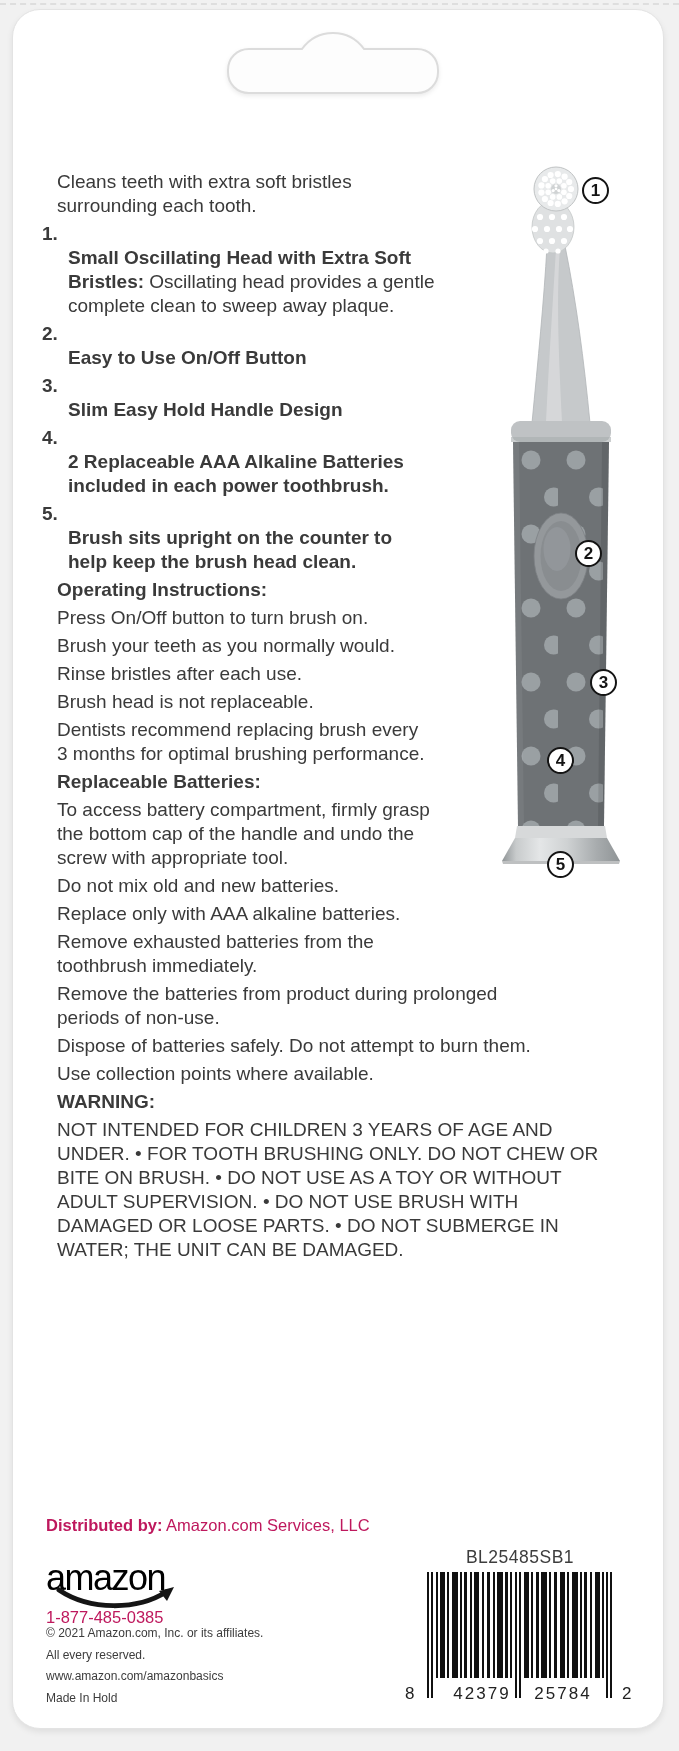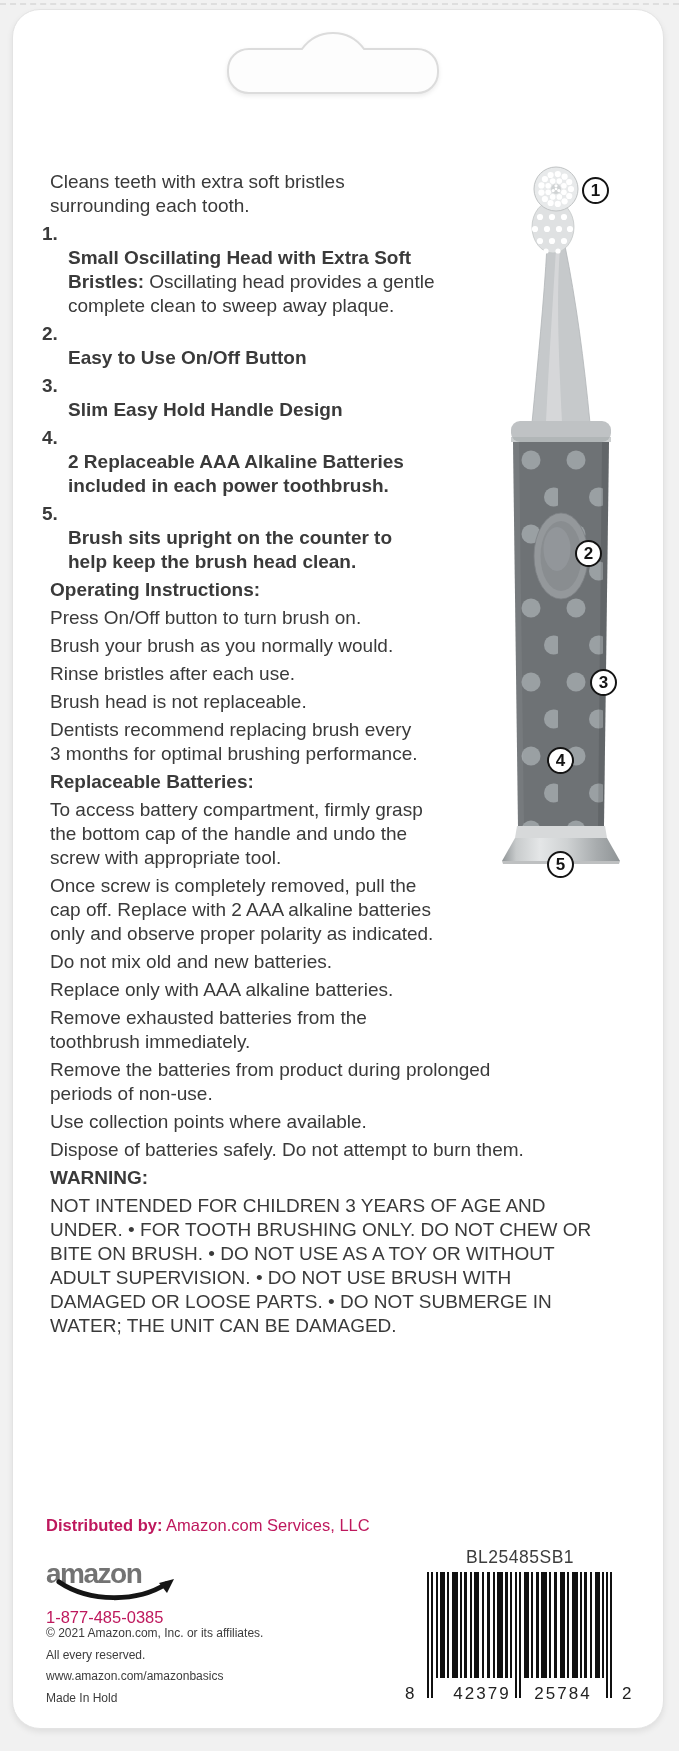--- a/index.html
+++ b/index.html
@@ -17,21 +17,21 @@
     position:absolute; left:12px; top:9px; width:650px; height:1718px;
     background:#ffffff; border:1px solid #e3e3e3; border-radius:28px;
     box-shadow:0 3px 6px rgba(0,0,0,0.08);
   }
   .hang-tab { position:absolute; left:226px; top:31px;
     filter:drop-shadow(0 2px 2px rgba(0,0,0,0.08)); }
 
   
   .text-col { position:absolute; left:42px; top:170px; width:622px;
     font-size:19px; line-height:24px; }
-  .text-col p { margin:0 0 4px 8px; white-space:pre-line; }
+  .text-col p { margin:0 0 4px 15px; white-space:pre-line; }
   .intro { margin-bottom:3px; }
   .li { position:relative; padding-left:26px; margin:0 0 4px 0;
     font-weight:700; white-space:pre-line; }
   .li .num { position:absolute; left:0; top:0; }
   .li .rest { font-weight:400; }
   .h { font-weight:700; margin:11px 0 1px 0; }
   .warn-h { margin-top:13px; }
 
   
   .brush-svg { position:absolute; left:480px; top:140px; }
@@ -45,22 +45,22 @@
   .c2 { left:575px; top:540px; }
   .c3 { left:590px; top:669px; }
   .c4 { left:547px; top:747px; }
   .c5 { left:547px; top:851px; }
 
   
   .distributor { position:absolute; left:46px; top:1491px;
     font-size:16.5px; line-height:23px; color:#be185d; white-space:pre-line; }
   .distributor .dlabel { font-weight:700; }
   .logo { position:absolute; left:46px; top:1560px; }
-  .logo-text { font-size:28px; font-weight:700; letter-spacing:-1.5px;
-    color:#737373; line-height:1; display:block; }
+  .logo-text { font-size:36px; font-weight:400; letter-spacing:-1.5px;
+    color:#000000; line-height:1; display:block; }
   .logo-swoosh { display:block; margin:-10px 0 0 8px; }
   .legal { position:absolute; left:46px; top:1623px;
     font-size:12px; line-height:21.5px; color:#3c3c3c; }
   .sku { position:absolute; left:427px; top:1547px; width:186px;
     text-align:center; font-size:17.5px; letter-spacing:0.5px; color:#3d3d3d; }
   .barcode { position:absolute; left:427px; top:1572px; }
   .bc-num { position:absolute; font-size:17px; color:#222; letter-spacing:2px; }
   .bc-left  { left:405px; top:1684px; letter-spacing:0; }
   .bc-right { left:622px; top:1684px; letter-spacing:0; }
   .bc-g1 { left:448px; top:1684px; width:68px; text-align:center; }
@@ -99,41 +99,38 @@
       <span class="num">4.</span><span>2 Replaceable AAA Alkaline Batteries
 included in each power toothbrush.</span>
     </div>
     <div class="li">
       <span class="num">5.</span><span>Brush sits upright on the counter to
 help keep the brush head clean.</span>
     </div>
 
     <p class="h">Operating Instructions:</p>
     <p>Press On/Off button to turn brush on.</p>
-    <p>Brush your brush as you normally would.</p>
+    <p>Brush your teeth as you normally would.</p>
     <p>Rinse bristles after each use.</p>
     <p>Brush head is not replaceable.</p>
     <p>Dentists recommend replacing brush every
 3 months for optimal brushing performance.</p>
 
     <p class="h">Replaceable Batteries:</p>
     <p>To access battery compartment, firmly grasp
 the bottom cap of the handle and undo the
 screw with appropriate tool.</p>
-    <p>Once screw is completely removed, pull the
-cap off. Replace with 2 AAA alkaline batteries
-only and observe proper polarity as indicated.</p>
     <p>Do not mix old and new batteries.</p>
     <p>Replace only with AAA alkaline batteries.</p>
     <p>Remove exhausted batteries from the
 toothbrush immediately.</p>
     <p>Remove the batteries from product during prolonged
 periods of non-use.</p>
+    <p>Dispose of batteries safely. Do not attempt to burn them.</p>
     <p>Use collection points where available.</p>
-    <p>Dispose of batteries safely. Do not attempt to burn them.</p>
 
     <p class="h warn-h">WARNING:</p>
     <p>NOT INTENDED FOR CHILDREN 3 YEARS OF AGE AND
 UNDER. • FOR TOOTH BRUSHING ONLY. DO NOT CHEW OR
 BITE ON BRUSH. • DO NOT USE AS A TOY OR WITHOUT
 ADULT SUPERVISION. • DO NOT USE BRUSH WITH
 DAMAGED OR LOOSE PARTS. • DO NOT SUBMERGE IN
 WATER; THE UNIT CAN BE DAMAGED.</p>
   </div>
 

